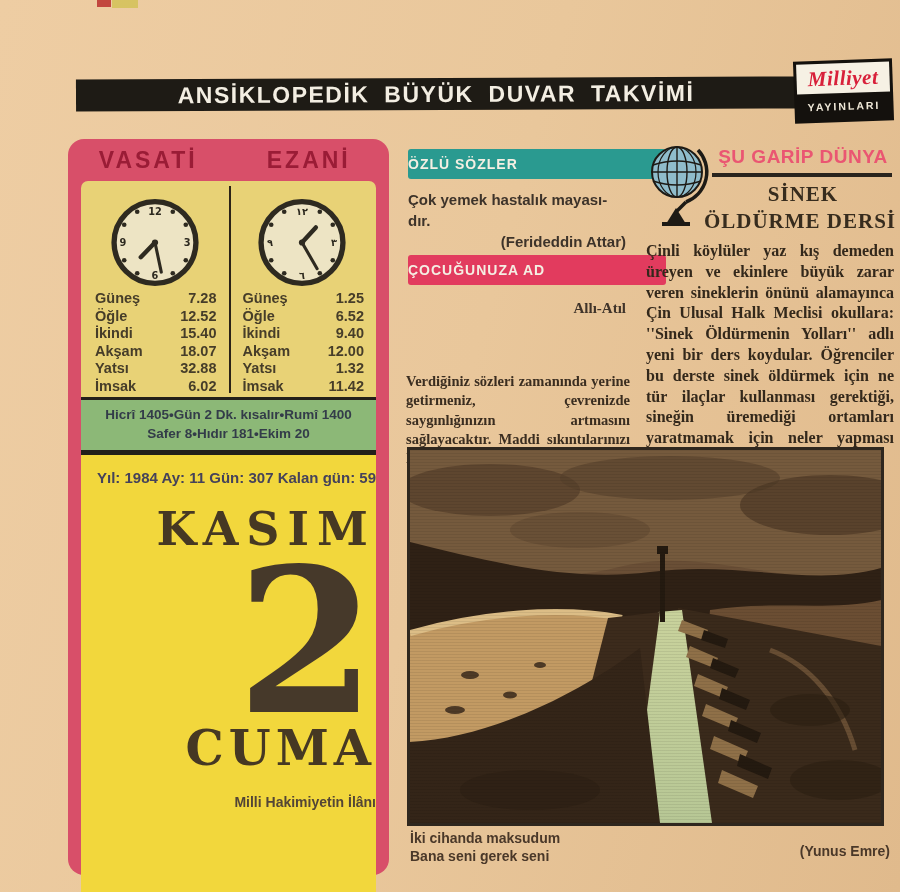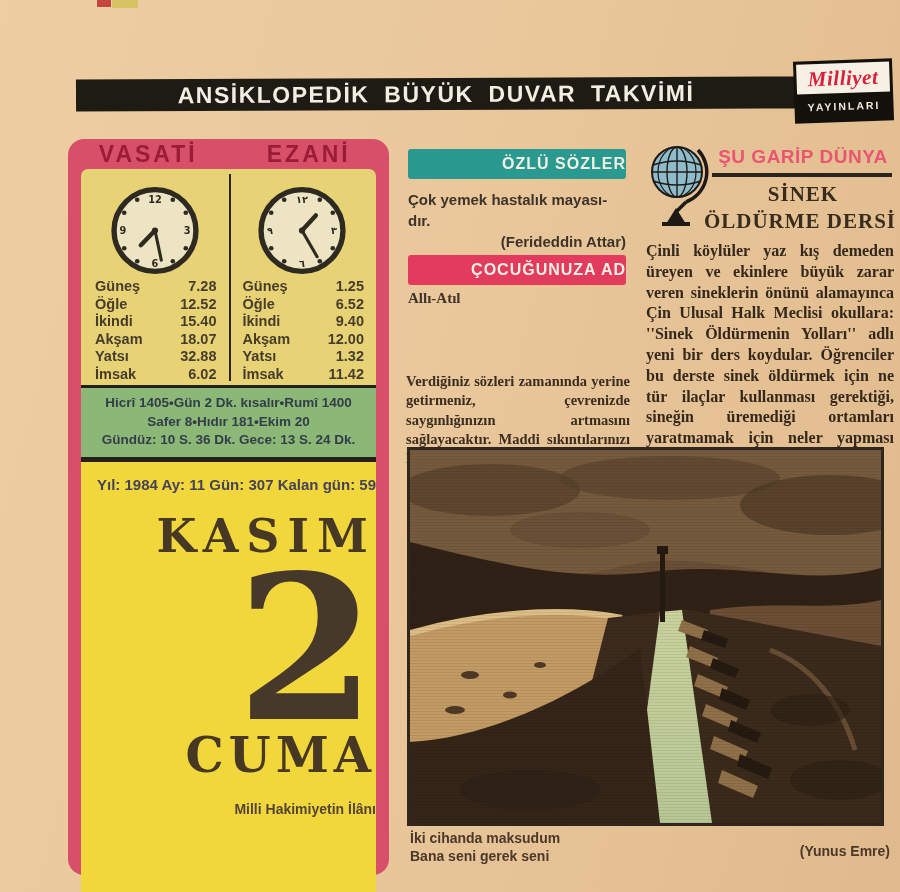--- a/index.html
+++ b/index.html
@@ -16,21 +16,21 @@
   .header-bar span{color:#f3eee2;font-weight:bold;font-size:23px;letter-spacing:1.5px;word-spacing:7px;}
   .logo-box{position:absolute;left:794px;top:60px;width:99px;height:62px;background:#14110d;
     padding:3px;box-sizing:border-box;transform:rotate(-2deg);}
   .logo-top{height:30px;background:#f6f1e4;display:flex;align-items:center;justify-content:center;}
   .logo-top span{color:#d8203a;font-family:"Liberation Serif",serif;font-style:italic;font-weight:bold;font-size:21px;letter-spacing:.5px;}
   .logo-bottom{height:26px;display:flex;align-items:center;justify-content:center;}
   .logo-bottom span{color:#efe8d8;font-size:10.5px;font-weight:bold;letter-spacing:2px;}
 
   
   .cal-card{position:absolute;left:68px;top:139px;width:321px;height:736px;background:#d84f69;border-radius:16px;}
-  .cal-names{display:flex;height:30px;align-items:center;}
+  .cal-names{display:flex;height:42px;align-items:center;}
   .cal-names span{flex:1;text-align:center;color:#9a1c36;font-weight:bold;font-size:23px;letter-spacing:3px;}
   .cal-panel-top{margin:0 13px;background:#e8d276;border-radius:7px 7px 0 0;display:flex;position:relative;height:216px;}
   .clock-col{flex:1;display:flex;flex-direction:column;align-items:center;padding-top:9px;margin-top:8px;}
   svg.clock{width:92px;height:92px;}
   .times{width:100%;box-sizing:border-box;padding:3px 12px 2px 14px;font-size:14.5px;font-weight:bold;color:#463d29;}
   .time-row{display:flex;justify-content:space-between;line-height:17.5px;}
   .v-divider{position:absolute;left:50%;top:5px;bottom:4px;width:2px;background:#2c2418;}
   .green-box{margin:0 13px;background:#8cb877;border-top:3px solid #23201a;padding:6px 3px 7px;
     text-align:center;font-size:13.5px;font-weight:bold;color:#333c49;line-height:1.38;}
   .black-rule{margin:0 13px;height:5px;background:#23201a;}
@@ -38,30 +38,30 @@
   .year-line{padding-top:14px;font-size:15px;font-weight:bold;color:#45425a;}
   .month{margin-top:16px;font-family:"DejaVu Serif","Liberation Serif",serif;font-weight:bold;
     font-size:46px;letter-spacing:8px;color:#463823;}
   .day-num{font-family:"DejaVu Serif","Liberation Serif",serif;font-weight:bold;font-size:200px;
     line-height:.92;color:#46392a;margin-top:-6px;}
   .day-name{font-family:"DejaVu Serif","Liberation Serif",serif;font-weight:bold;font-size:48px;
     letter-spacing:5px;color:#463823;margin-top:-14px;padding-left:32px;}
   .holiday{margin-top:18px;font-size:14px;font-weight:bold;color:#534536;}
 
   
-  .pill{position:absolute;left:408px;width:218px;height:30px;border-radius:3px;display:flex;
-    align-items:center;justify-content:flex-end;color:#f4efe3;font-weight:bold;font-size:16px;letter-spacing:1px;}
+  .pill{position:absolute;left:408px;width:258px;height:30px;border-radius:3px;display:flex;
+    align-items:center;justify-content:flex-start;color:#f4efe3;font-weight:bold;font-size:14px;letter-spacing:1px;}
   .pill.teal{top:149px;background:#2a9a90;}
   .pill.red{top:255px;background:#e23b5e;}
   .pill.blue{top:312px;background:#2e8cc2;height:52px;flex-direction:column;line-height:24px;}
   .quote{position:absolute;left:408px;top:189px;width:220px;font-size:15px;font-weight:600;
     color:#3d332a;line-height:1.4;}
   .quote-author{position:absolute;left:408px;top:233px;width:218px;text-align:right;font-size:15px;
     font-weight:bold;color:#3d332a;}
-  .child-name{position:absolute;left:408px;top:290px;width:218px;text-align:left;
+  .child-name{position:absolute;left:408px;top:300px;width:218px;text-align:right;
     font-family:"Liberation Serif",serif;font-weight:bold;font-size:15px;color:#40342a;}
   .fal-text{position:absolute;left:406px;top:372px;width:224px;font-family:"Liberation Serif",serif;
     font-weight:bold;font-size:14.5px;line-height:1.33;text-align:justify;color:#3a2d20;}
 
   
   .globe{position:absolute;left:646px;top:140px;}
   .world-title{position:absolute;left:712px;top:146px;width:182px;text-align:center;
     font-weight:bold;font-size:19px;letter-spacing:.5px;color:#ea5672;}
   .world-rule{position:absolute;left:712px;top:173px;width:180px;height:4px;background:#2a241d;}
   .art-title1{position:absolute;left:712px;top:182px;width:182px;text-align:center;
@@ -197,21 +197,20 @@
             <div class="time-row">
               <span>İmsak</span>
               <span>11.42</span>
             </div>
           </div>
       </div>
     </div>
     <div class="green-box">
       <div>Hicrî 1405•Gün 2 Dk. kısalır•Rumî 1400</div>
       <div>Safer 8•Hıdır 181•Ekim 20</div>
-      <div>Gündüz: 10 S. 36 Dk. Gece: 13 S. 24 Dk.</div>
     </div>
     <div class="black-rule"></div>
     <div class="cal-bottom">
       <div class="year-line">Yıl: 1984 Ay: 11 Gün: 307 Kalan gün: 59</div>
       <div class="month">KASIM</div>
       <div class="day-num">2</div>
       <div class="day-name">CUMA</div>
       <div class="holiday">Milli Hakimiyetin İlânı</div>
     </div>
   </div>

